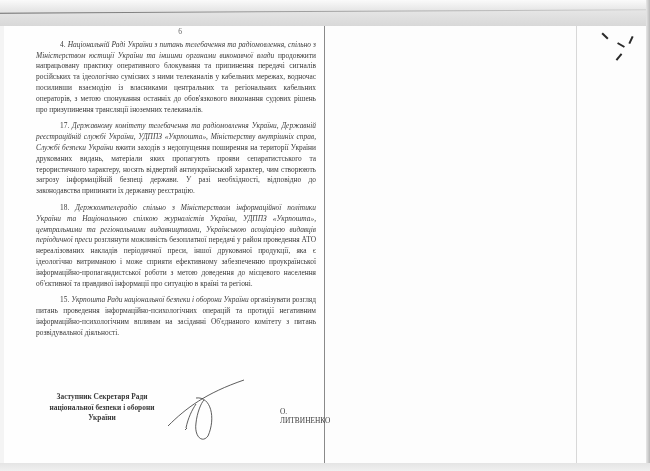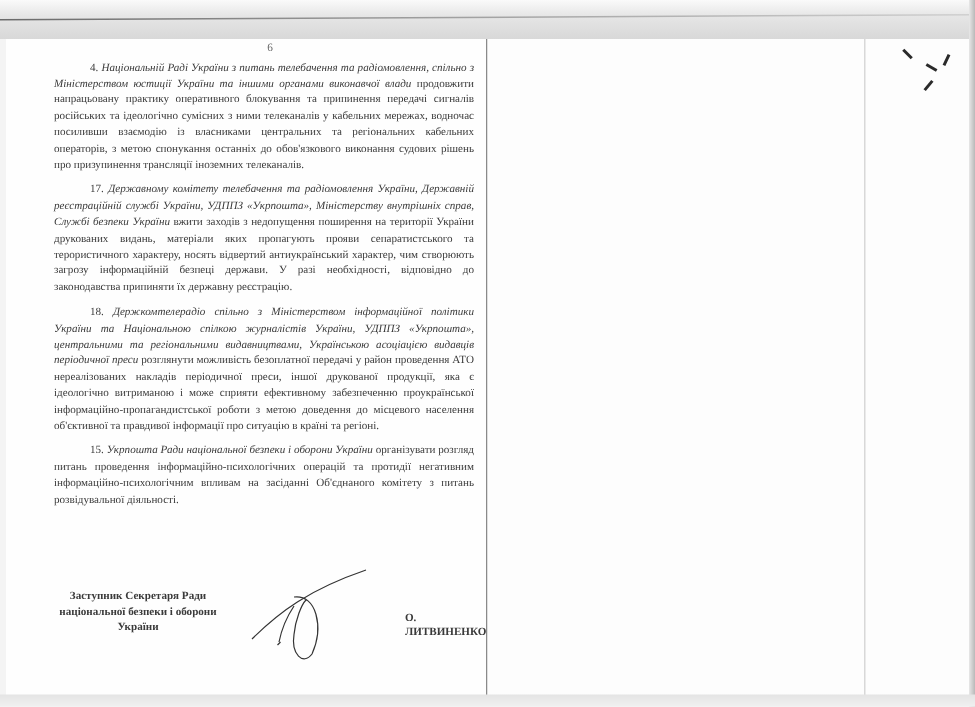--- a/index.html
+++ b/index.html
@@ -53,26 +53,26 @@
       text-align: center; font-size: 7.5px; color: #666; margin: 0 0 2px 0;
       padding-left: 8px;
     }
     .para { margin: 0 0 6px 0; text-indent: 24px; }
     .para.cont { text-indent: 0; }
     .para em { }
     .signature-block {
       position: absolute; left: 30px; top: 388px; width: 300px; height: 50px;
     }
     .sig-title {
-      position: absolute; left: 2px; top: 4px; width: 120px;
+      position: absolute; left: 12px; top: 4px; width: 120px;
       text-align: center; font-weight: bold; font-size: 7.4px; line-height: 10.5px;
     }
     .sig-name {
-      position: absolute; left: 208px; top: 19px;
-      font-weight: bold; font-size: 7.4px; padding-left: 32px;
+      position: absolute; left: 218px; top: 19px;
+      font-weight: normal; font-size: 7.4px; padding-left: 32px;
     }
     .signature-svg { position: absolute; left: 136px; top: -10px; }
   </style>
 </head>
 <body>
 
 <div class="scan-top"></div>
 <div class="scan-top-edge"></div>
 <div class="left-page"></div>
 <div class="right-page"></div>

